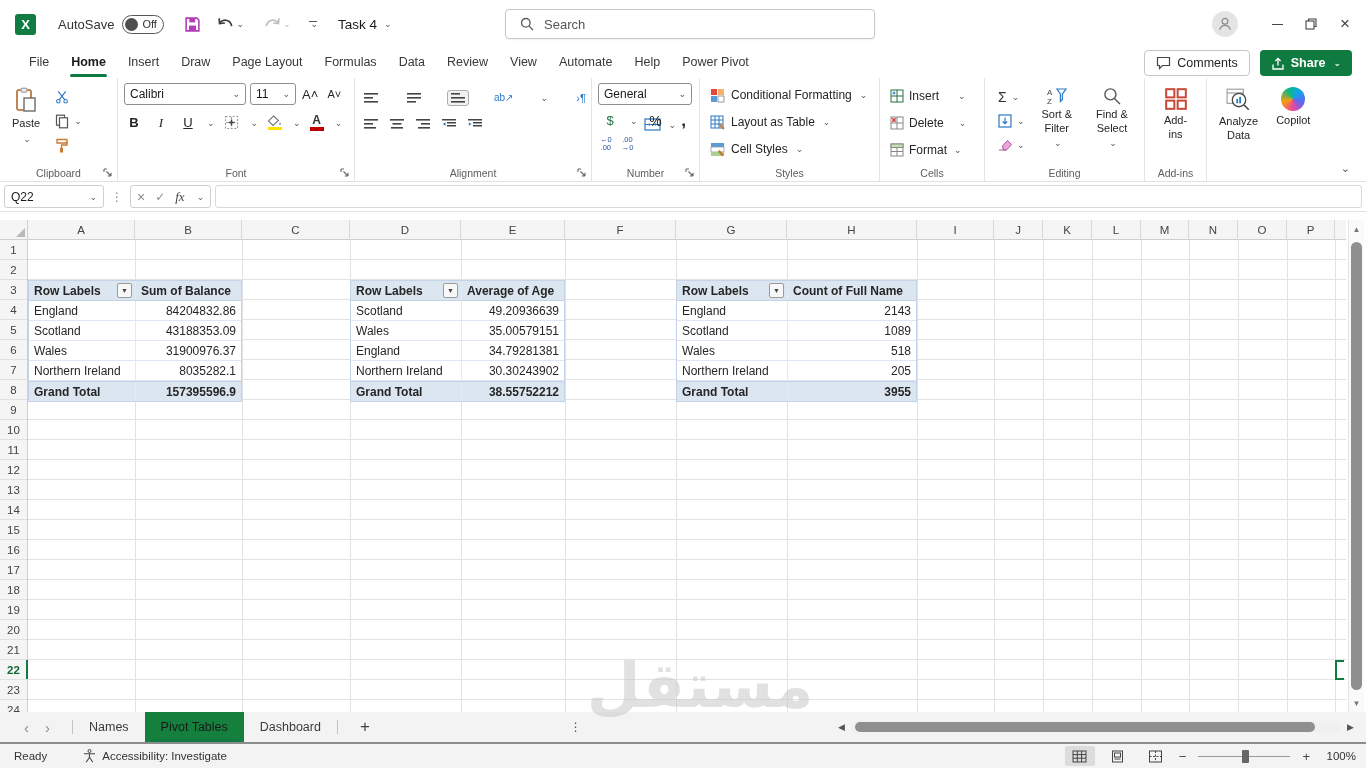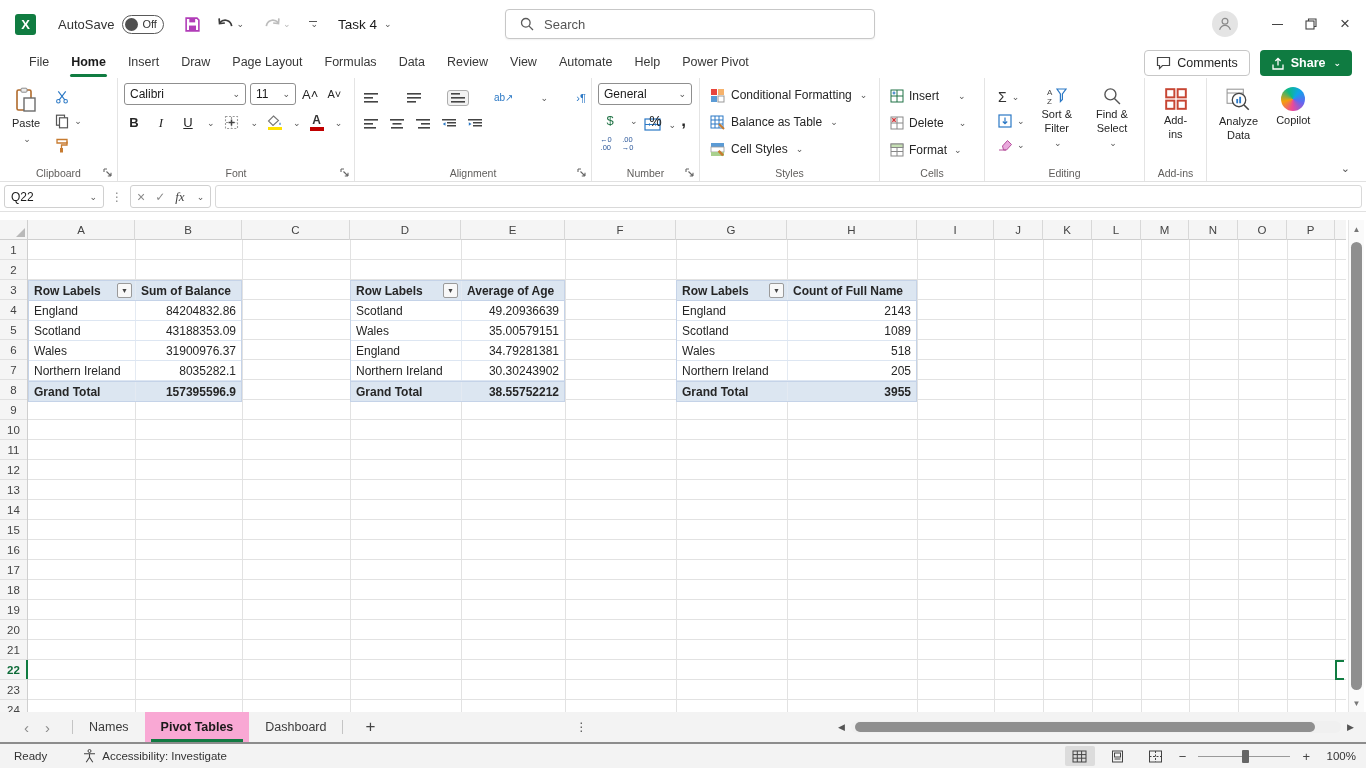--- a/index.html
+++ b/index.html
@@ -99,21 +99,21 @@
   .selbracket { position:absolute; left:1307px; top:420px; width:9px; height:20px; border-left:2px solid #107C41; border-top:2px solid #107C41; border-bottom:2px solid #107C41; }
   .vscroll { position:absolute; top:8px; right:2px; width:16px; height:492px; background:#fafafa; border-left:1px solid #e4e4e4; }
   .vscroll .arr { height:18px; display:flex; align-items:center; justify-content:center; font-size:8px; color:#777; }
   .vthumb { position:absolute; top:22px; left:2px; width:11px; height:448px; background:#8f8f8f; border-radius:6px; }
   .vdown { position:absolute; bottom:0; left:0; right:0; }
 
   
   .sheetbar { position:absolute; top:712px; left:0; width:1366px; height:30px; background:#f3f3f3; display:flex; align-items:center; }
   .navarrows { display:flex; gap:16px; margin:0 22px 0 24px; color:#8a8a8a; font-size:15px; }
   .stab { font-size:12.5px; color:#3b3b3b; padding:0 16px; height:30px; display:flex; align-items:center; position:relative; white-space:nowrap; }
-  .stab.active { background:#f9a8d4; font-weight:bold; color:#1a1a1a; }
+  .stab.active { background:#15803d; font-weight:normal; color:#1a1a1a; }
   .stab.active::after { content:""; position:absolute; left:6px; right:6px; bottom:0; height:3px; background:#117A42; }
   .tabsep { width:1px; height:14px; background:#c4c4c4; }
   .addsheet { font-size:17px; color:#444; margin-left:22px; }
   .sheet-dots { color:#555; font-size:12px; margin-left:200px; }
   .hscroll { position:absolute; left:838px; right:12px; top:5px; height:20px; display:flex; align-items:center; gap:6px; }
   .hs-track { flex:1; height:12px; background:#f0f0f0; border-radius:6px; position:relative; }
   .hs-thumb { position:absolute; left:4px; top:1px; height:10px; width:460px; background:#8f8f8f; border-radius:5px; }
   .hs-arr { color:#555; font-size:9px; }
 
   
@@ -446,21 +446,21 @@
     </div>
     <div class="stylebtn">
       <svg width="15" height="15" viewBox="0 0 15 15">
           <rect x="1" y="1" width="12" height="12" fill="#fff" stroke="#2b78c5"></rect>
           <line x1="1" y1="5" x2="13" y2="5" stroke="#2b78c5"></line>
           <line x1="1" y1="9" x2="13" y2="9" stroke="#2b78c5"></line>
           <line x1="5" y1="1" x2="5" y2="13" stroke="#2b78c5"></line>
           <line x1="9" y1="1" x2="9" y2="13" stroke="#2b78c5"></line>
           <path d="M9 9l5 5" stroke="#c77b30" stroke-width="2"></path>
         </svg>
-      <span>Balance as Table</span>
+      <span>Layout as Table</span>
       <span class="chev">⌄</span>
     </div>
     <div class="stylebtn">
       <svg width="15" height="15" viewBox="0 0 15 15">
           <rect x="1" y="1" width="13" height="4" fill="#5b9bd5"></rect>
           <rect x="1" y="5" width="13" height="5" fill="#fff" stroke="#999" stroke-width=".8"></rect>
           <rect x="1" y="10" width="13" height="4" fill="#a9d08e"></rect>
           <path d="M9.5 8l4.5 4.5-1.8 1.8L7.7 9.8z" fill="#c77b30"></path>
         </svg>
       <span>Cell Styles</span>
@@ -802,13 +802,14 @@
     <span class="zsign">−</span>
     <span class="zoomtrack">
         <span class="zoomthumb"></span>
       </span>
     <span class="zsign">+</span>
     <span class="zoomlabel">100%</span>
   </div>
 </div>
 
 <div class="watermark">
+  <div class="wm-ar">مستقل</div>
 </div>
 
 </body></html>

